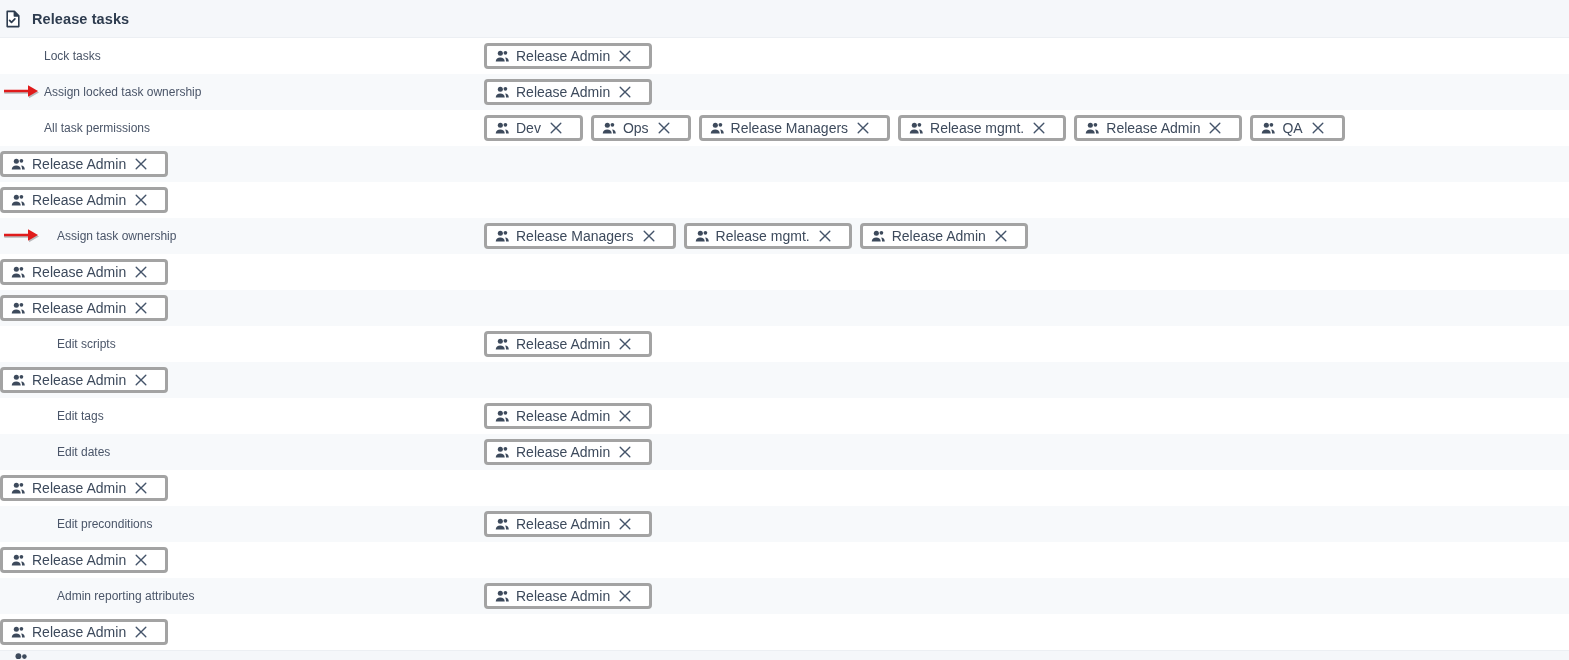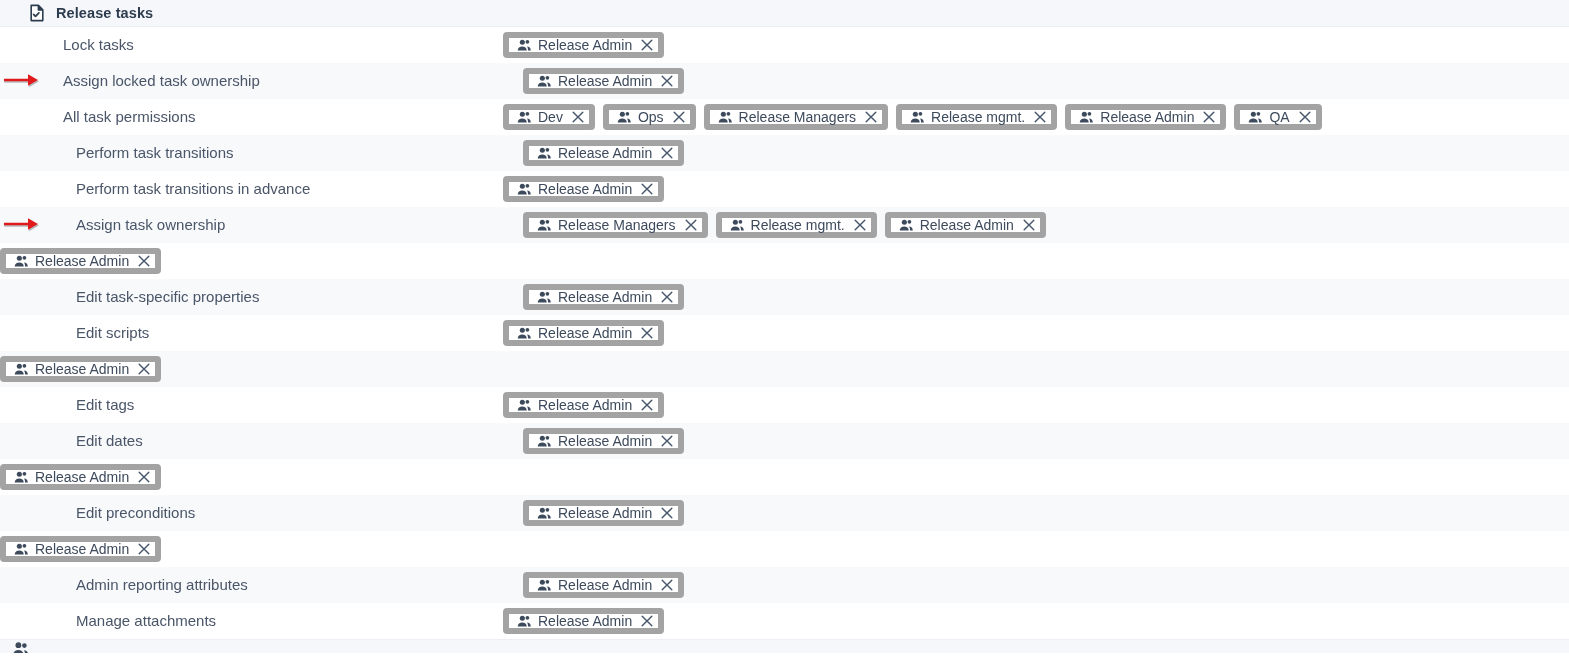--- a/index.html
+++ b/index.html
@@ -17,25 +17,25 @@
     -webkit-font-smoothing: antialiased;
   }
 
   .perm-table {
     width: 1569px;
     position: relative;
   }
 
   
   .section-header {
-    height: 27px;
+    height: 38px;
     background: #f5f7fa;
     display: flex;
     align-items: center;
-    padding-left: 28px;
+    padding-left: 4px;
     box-sizing: border-box;
     border-bottom: 1px solid #eceff3;
   }
   .section-header .doc-icon {
     width: 18px;
     height: 18px;
     flex: 0 0 18px;
     margin-right: 10px;
     display: block;
   }
@@ -50,54 +50,52 @@
   .perm-row {
     height: 36px;
     display: flex;
     align-items: center;
     box-sizing: border-box;
     background: #ffffff;
     position: relative;
   }
   .perm-row.alt {
     background: #f7f9fb;
-    gap: 20px;
   }
 
   .row-label {
     width: 484px;
     flex: 0 0 484px;
     box-sizing: border-box;
-    font-size: 15px;
+    font-size: 12px;
     color: #4a5568;
     white-space: nowrap;
     overflow: hidden;
     line-height: 36px;
-    margin-left: 19px;
   }
   .row-label.lvl0 { padding-left: 44px; }
   .row-label.lvl1 { padding-left: 57px; }
 
   .row-tags {
     flex: 1 1 auto;
     display: flex;
     align-items: center;
     gap: 8px;
     min-width: 0;
   }
 
   
   .tag-chip {
     display: inline-flex;
     align-items: center;
     height: 26px;
-    border: 6px solid #a3a3a3;
+    border: 3px solid #a3a3a3;
     border-radius: 4px;
     background: #ffffff;
-    padding: 0 5px 0 8px;
+    padding: 0 18px 0 8px;
     box-sizing: border-box;
     font-size: 14px;
     color: #3d4a5c;
     white-space: nowrap;
     line-height: 24px;
   }
   .tag-chip .people-icon {
     width: 15px;
     height: 15px;
     flex: 0 0 15px;
@@ -273,39 +271,37 @@
     </svg>
     <span class="tag-label">QA</span>
     <svg class="tag-remove" viewBox="0 0 12 12" aria-hidden="true">
       <path d="M1.2 1.2l9.6 9.6M10.8 1.2l-9.6 9.6" stroke="#44546a" stroke-width="1.4" stroke-linecap="round"></path>
     </svg>
   </span>
         </div>
   </div>
       <div class="perm-row alt">
 
-    <div class="row-label lvl1">Perform task transitions</div>
-    <div class="row-tags">
-          <span class="tag-chip">
-    <svg class="people-icon" viewBox="0 0 16 16" aria-hidden="true">
-      <circle cx="5.7" cy="4.5" r="2.7" fill="#3d4a5c"></circle>
-      <circle cx="11.1" cy="4.0" r="2.0" fill="#3d4a5c"></circle>
-      <path d="M0.8 13.4c0-2.7 2.1-4.3 4.8-4.3s4.8 1.6 4.8 4.3z" fill="#3d4a5c"></path>
-      <path d="M10.8 9.1c2.2.1 3.9 1.6 3.9 4.1h-2.9c0-1.6-.3-2.9-1-4.1z" fill="#3d4a5c"></path>
-    </svg>
-    <span class="tag-label">Release Admin</span>
-    <svg class="tag-remove" viewBox="0 0 12 12" aria-hidden="true">
-      <path d="M1.2 1.2l9.6 9.6M10.8 1.2l-9.6 9.6" stroke="#44546a" stroke-width="1.4" stroke-linecap="round"></path>
-    </svg>
-  </span>
-        </div>
-  </div>
-      <div class="perm-row">
-
-    <div class="row-label lvl1">Perform task transitions in advance</div>
+    <div class="row-tags">
+          <span class="tag-chip">
+    <svg class="people-icon" viewBox="0 0 16 16" aria-hidden="true">
+      <circle cx="5.7" cy="4.5" r="2.7" fill="#3d4a5c"></circle>
+      <circle cx="11.1" cy="4.0" r="2.0" fill="#3d4a5c"></circle>
+      <path d="M0.8 13.4c0-2.7 2.1-4.3 4.8-4.3s4.8 1.6 4.8 4.3z" fill="#3d4a5c"></path>
+      <path d="M10.8 9.1c2.2.1 3.9 1.6 3.9 4.1h-2.9c0-1.6-.3-2.9-1-4.1z" fill="#3d4a5c"></path>
+    </svg>
+    <span class="tag-label">Release Admin</span>
+    <svg class="tag-remove" viewBox="0 0 12 12" aria-hidden="true">
+      <path d="M1.2 1.2l9.6 9.6M10.8 1.2l-9.6 9.6" stroke="#44546a" stroke-width="1.4" stroke-linecap="round"></path>
+    </svg>
+  </span>
+        </div>
+  </div>
+      <div class="perm-row">
+
     <div class="row-tags">
           <span class="tag-chip">
     <svg class="people-icon" viewBox="0 0 16 16" aria-hidden="true">
       <circle cx="5.7" cy="4.5" r="2.7" fill="#3d4a5c"></circle>
       <circle cx="11.1" cy="4.0" r="2.0" fill="#3d4a5c"></circle>
       <path d="M0.8 13.4c0-2.7 2.1-4.3 4.8-4.3s4.8 1.6 4.8 4.3z" fill="#3d4a5c"></path>
       <path d="M10.8 9.1c2.2.1 3.9 1.6 3.9 4.1h-2.9c0-1.6-.3-2.9-1-4.1z" fill="#3d4a5c"></path>
     </svg>
     <span class="tag-label">Release Admin</span>
     <svg class="tag-remove" viewBox="0 0 12 12" aria-hidden="true">
@@ -375,21 +371,20 @@
     </svg>
     <span class="tag-label">Release Admin</span>
     <svg class="tag-remove" viewBox="0 0 12 12" aria-hidden="true">
       <path d="M1.2 1.2l9.6 9.6M10.8 1.2l-9.6 9.6" stroke="#44546a" stroke-width="1.4" stroke-linecap="round"></path>
     </svg>
   </span>
         </div>
   </div>
       <div class="perm-row alt">
 
-    <div class="row-label lvl1">Edit task-specific properties</div>
     <div class="row-tags">
           <span class="tag-chip">
     <svg class="people-icon" viewBox="0 0 16 16" aria-hidden="true">
       <circle cx="5.7" cy="4.5" r="2.7" fill="#3d4a5c"></circle>
       <circle cx="11.1" cy="4.0" r="2.0" fill="#3d4a5c"></circle>
       <path d="M0.8 13.4c0-2.7 2.1-4.3 4.8-4.3s4.8 1.6 4.8 4.3z" fill="#3d4a5c"></path>
       <path d="M10.8 9.1c2.2.1 3.9 1.6 3.9 4.1h-2.9c0-1.6-.3-2.9-1-4.1z" fill="#3d4a5c"></path>
     </svg>
     <span class="tag-label">Release Admin</span>
     <svg class="tag-remove" viewBox="0 0 12 12" aria-hidden="true">
@@ -534,21 +529,20 @@
     </svg>
     <span class="tag-label">Release Admin</span>
     <svg class="tag-remove" viewBox="0 0 12 12" aria-hidden="true">
       <path d="M1.2 1.2l9.6 9.6M10.8 1.2l-9.6 9.6" stroke="#44546a" stroke-width="1.4" stroke-linecap="round"></path>
     </svg>
   </span>
         </div>
   </div>
       <div class="perm-row">
 
-    <div class="row-label lvl1">Manage attachments</div>
     <div class="row-tags">
           <span class="tag-chip">
     <svg class="people-icon" viewBox="0 0 16 16" aria-hidden="true">
       <circle cx="5.7" cy="4.5" r="2.7" fill="#3d4a5c"></circle>
       <circle cx="11.1" cy="4.0" r="2.0" fill="#3d4a5c"></circle>
       <path d="M0.8 13.4c0-2.7 2.1-4.3 4.8-4.3s4.8 1.6 4.8 4.3z" fill="#3d4a5c"></path>
       <path d="M10.8 9.1c2.2.1 3.9 1.6 3.9 4.1h-2.9c0-1.6-.3-2.9-1-4.1z" fill="#3d4a5c"></path>
     </svg>
     <span class="tag-label">Release Admin</span>
     <svg class="tag-remove" viewBox="0 0 12 12" aria-hidden="true">

